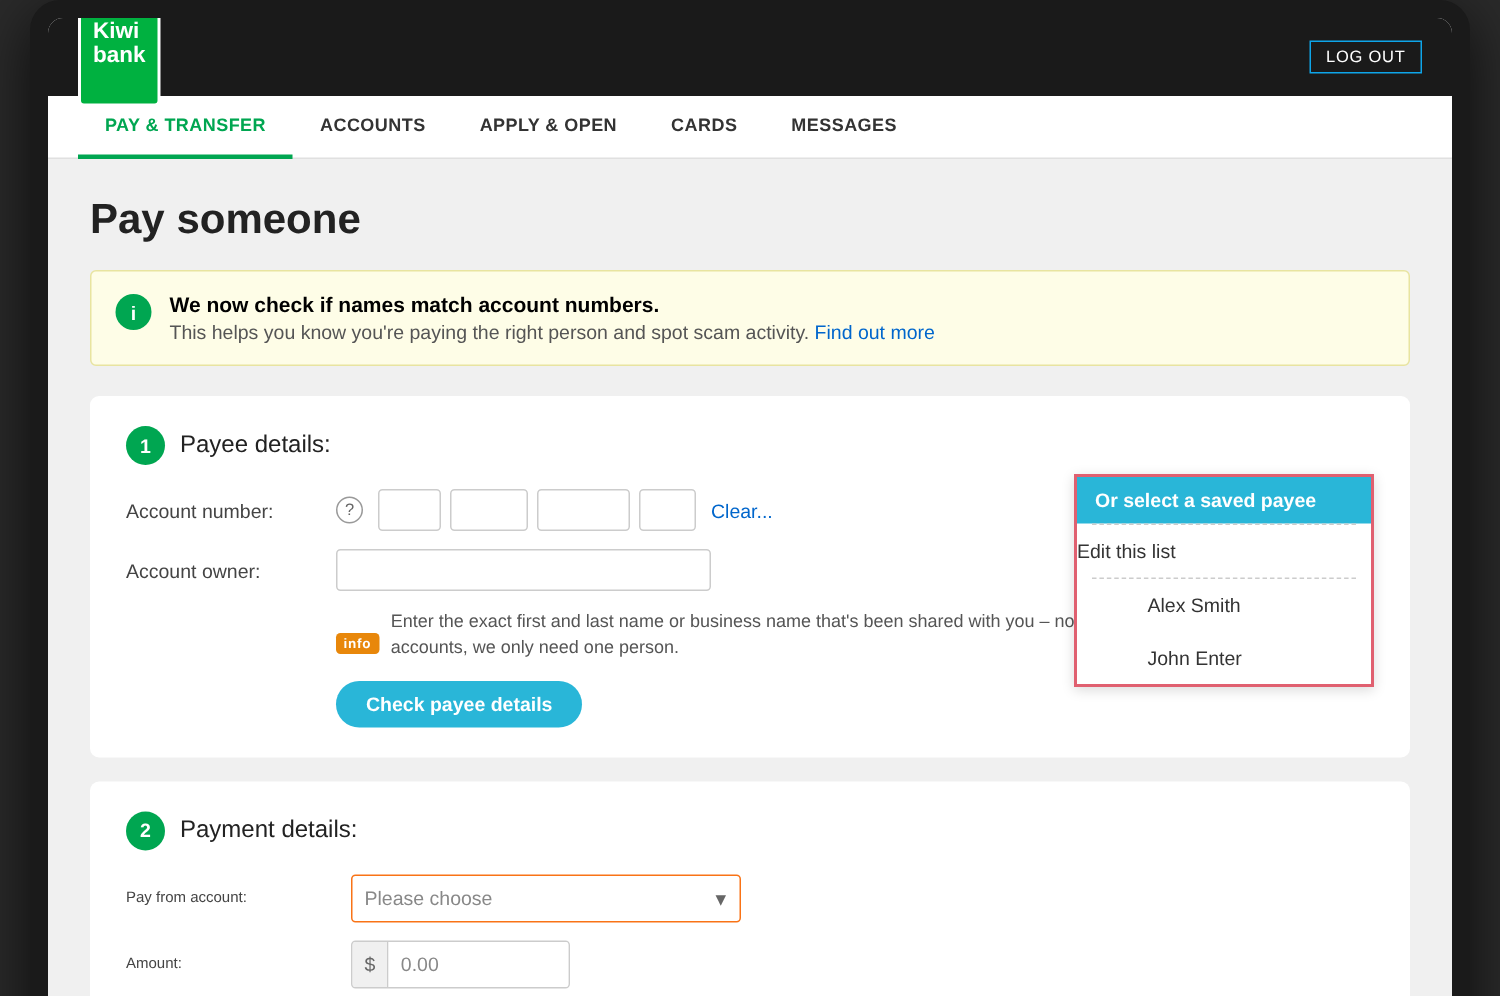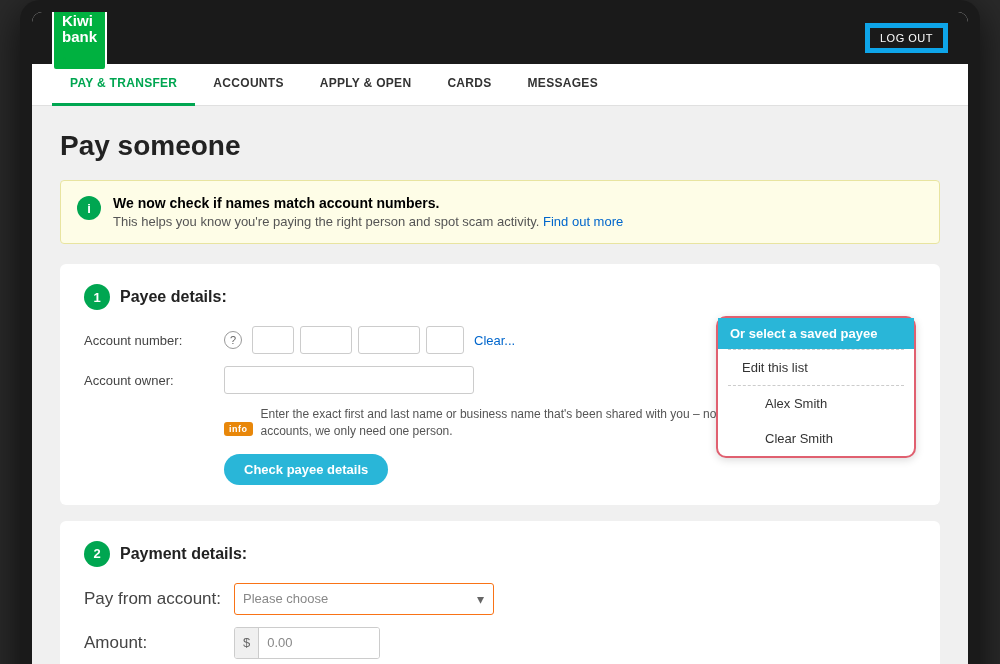--- a/index.html
+++ b/index.html
@@ -46,21 +46,21 @@
       border-radius: 4px;
       line-height: 1.1;
       border: 2px solid #fff;
     }
     .logo-box span {
       display: block;
     }
     .logout-btn {
       color: #fff;
       font-size: 11px;
-      border: 5px solid #0ea5e9;
+      border: 1px solid #0ea5e9;
       padding: 4px 10px;
       background: transparent;
       cursor: pointer;
       letter-spacing: 0.5px;
     }
     
     .nav {
       background: #fff;
       display: flex;
       align-items: center;
@@ -157,21 +157,21 @@
       color: #fff;
       border-radius: 50%;
       font-size: 13px;
       font-weight: 700;
       display: flex;
       align-items: center;
       justify-content: center;
     }
     .section-title {
       font-size: 16px;
-      font-weight: 700;
+      font-weight: 400;
       color: #222;
     }
     
     .form-row {
       display: flex;
       align-items: center;
       margin-bottom: 12px;
       gap: 10px;
     }
     .form-label {
@@ -261,59 +261,59 @@
       margin-left: 140px;
     }
     
     .payee-dropdown {
       position: absolute;
       right: 24px;
       top: 52px;
       width: 200px;
       background: #fff;
       border: 2px solid #e06070;
-      border-radius: 10px;
+      border-radius: 0;
       z-index: 10;
       box-shadow: 0 2px 8px rgba(0,0,0,0.15);
     }
     .payee-dropdown-header {
       background: #29b6d8;
       color: #fff;
       font-size: 13px;
       font-weight: 600;
       padding: 8px 12px;
       cursor: pointer;
     }
     .payee-divider {
       border: none;
       border-top: 1px dashed #ccc;
       margin: 0 10px;
     }
     .payee-edit {
-      padding: 10px 24px;
+      padding: 10px 0;
       font-size: 13px;
       color: #333;
       cursor: pointer;
     }
     .payee-item {
       padding: 10px 12px;
       font-size: 13px;
       color: #333;
       cursor: pointer;
       margin-left: 35px;
     }
     
     .pay-form-row {
       display: flex;
       align-items: center;
       margin-bottom: 12px;
       gap: 10px;
     }
     .pay-label {
-      font-size: 17px;
+      font-size: 10px;
       color: #444;
       width: 140px;
       flex-shrink: 0;
     }
     .pay-select {
       border: 1px solid #f97316;
       border-radius: 3px;
       height: 32px;
       font-size: 13px;
       padding: 0 8px;
@@ -438,21 +438,21 @@
         
         <button class="check-btn">Check payee details</button>
 
         
         <div class="payee-dropdown">
           <div class="payee-dropdown-header">Or select a saved payee</div>
           <hr class="payee-divider">
           <div class="payee-edit">Edit this list</div>
           <hr class="payee-divider">
           <div class="payee-item">Alex Smith</div>
-          <div class="payee-item">Clear Smith</div>
+          <div class="payee-item">John Enter</div>
         </div>
       </div>
 
       <div class="section-card">
         <div class="section-header">
           <div class="section-number">2</div>
           <div class="section-title">Payment details:</div>
         </div>
 
         <div class="pay-form-row">

